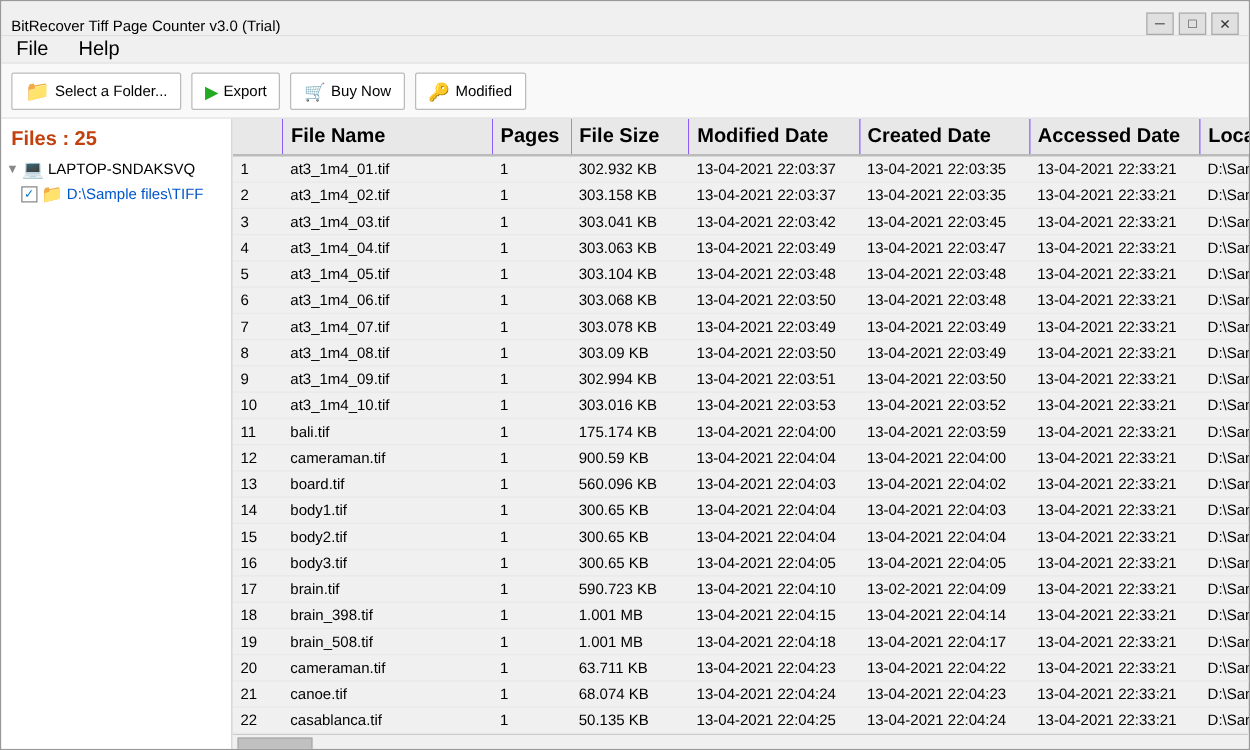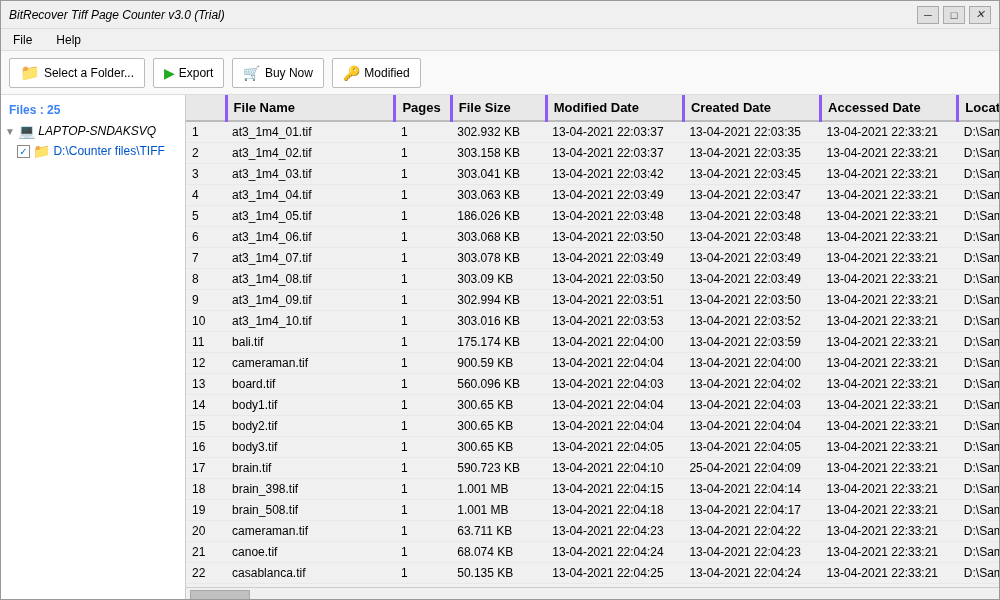--- a/index.html
+++ b/index.html
@@ -10,26 +10,25 @@
       width: 1000px;
       height: 600px;
       overflow: hidden;
       border: 1px solid #999;
     }
     
     #title-bar {
       background: #f0f0f0;
       height: 28px;
       display: flex;
-      align-items: center;
+      align-items: flex-end;
       justify-content: space-between;
       padding: 0 8px;
       border-bottom: 1px solid #ddd;
       user-select: none;
-      font-style: italic;
     }
     #title-controls {
       display: flex;
       gap: 4px;
     }
     .title-btn {
       width: 22px;
       height: 18px;
       background: #e0e0e0;
       border: 1px solid #aaa;
@@ -47,21 +46,21 @@
       height: 22px;
       display: flex;
       align-items: center;
       padding: 0 4px;
       border-bottom: 1px solid #ddd;
       gap: 8px;
     }
     .menu-item {
       padding: 3px 8px;
       cursor: pointer;
-      font-size: 12px;
+      font-size: 16px;
       color: #000;
     }
     
     #toolbar {
       background: #f9f9f9;
       height: 44px;
       display: flex;
       align-items: center;
       padding: 0 8px;
       gap: 8px;
@@ -140,23 +139,23 @@
       background: #e8e8e8;
       border-bottom: 2px solid #bbb;
       position: sticky;
       top: 0;
       z-index: 10;
     }
     th {
       text-align: left;
       padding: 5px 6px;
       font-weight: 600;
-      font-size: 13px;
+      font-size: 16px;
       color: #000;
-      border-right: 3px solid #8b5cf6;
+      border-right: 1px solid #8b5cf6;
       white-space: nowrap;
     }
     td {
       padding: 3px 6px;
       font-size: 12px;
       border-bottom: 1px solid #e8e8e8;
       white-space: nowrap;
       color: #000;
     }
     
@@ -208,30 +207,30 @@
   </button>
   <button class="toolbar-btn">
     <span class="icon-activate">🔑</span>
     <span>Modified</span>
   </button>
 </div>
 
 <div id="main">
 
   <div id="left-panel">
-    <div style="padding: 4px 8px; color: #3b82f6; font-weight: bold; font-size: 12px;">Files : 25</div>
+    <div style="padding: 4px 8px; color: #c2410c; font-weight: bold; font-size: 16px;">Files : 25</div>
     <div class="tree-item">
       <span style="font-size:10px; color:#888;">▼</span>
       <span class="tree-icon tree-laptop">💻</span>
-      <span style="font-size:12px;font-style:italic;">LAPTOP-SNDAKSVQ</span>
+      <span style="font-size:12px;">LAPTOP-SNDAKSVQ</span>
     </div>
     <div class="tree-item tree-indent">
       <div class="tree-checkbox">✓</div>
       <span class="tree-icon tree-folder">📁</span>
-      <span style="font-size:12px; color:#0055cc;">D:\Counter files\TIFF</span>
+      <span style="font-size:12px; color:#0055cc;">D:\Sample files\TIFF</span>
     </div>
   </div>
 
   <div id="right-panel">
     <div id="table-container">
       <table>
         <thead>
           <tr>
             <th class="col-no"></th>
             <th class="col-name">File Name</th>
@@ -281,21 +280,21 @@
               <td>303.063 KB</td>
               <td>13-04-2021 22:03:49</td>
               <td>13-04-2021 22:03:47</td>
               <td>13-04-2021 22:33:21</td>
               <td>D:\Sample files\</td>
             </tr>
             <tr class="data-row">
               <td>5</td>
               <td>at3_1m4_05.tif</td>
               <td>1</td>
-              <td>186.026 KB</td>
+              <td>303.104 KB</td>
               <td>13-04-2021 22:03:48</td>
               <td>13-04-2021 22:03:48</td>
               <td>13-04-2021 22:33:21</td>
               <td>D:\Sample files\</td>
             </tr>
             <tr class="data-row">
               <td>6</td>
               <td>at3_1m4_06.tif</td>
               <td>1</td>
               <td>303.068 KB</td>
@@ -403,21 +402,21 @@
               <td>13-04-2021 22:04:05</td>
               <td>13-04-2021 22:33:21</td>
               <td>D:\Sample files\</td>
             </tr>
             <tr class="data-row">
               <td>17</td>
               <td>brain.tif</td>
               <td>1</td>
               <td>590.723 KB</td>
               <td>13-04-2021 22:04:10</td>
-              <td>25-04-2021 22:04:09</td>
+              <td>13-02-2021 22:04:09</td>
               <td>13-04-2021 22:33:21</td>
               <td>D:\Sample files\</td>
             </tr>
             <tr class="data-row">
               <td>18</td>
               <td>brain_398.tif</td>
               <td>1</td>
               <td>1.001 MB</td>
               <td>13-04-2021 22:04:15</td>
               <td>13-04-2021 22:04:14</td>

